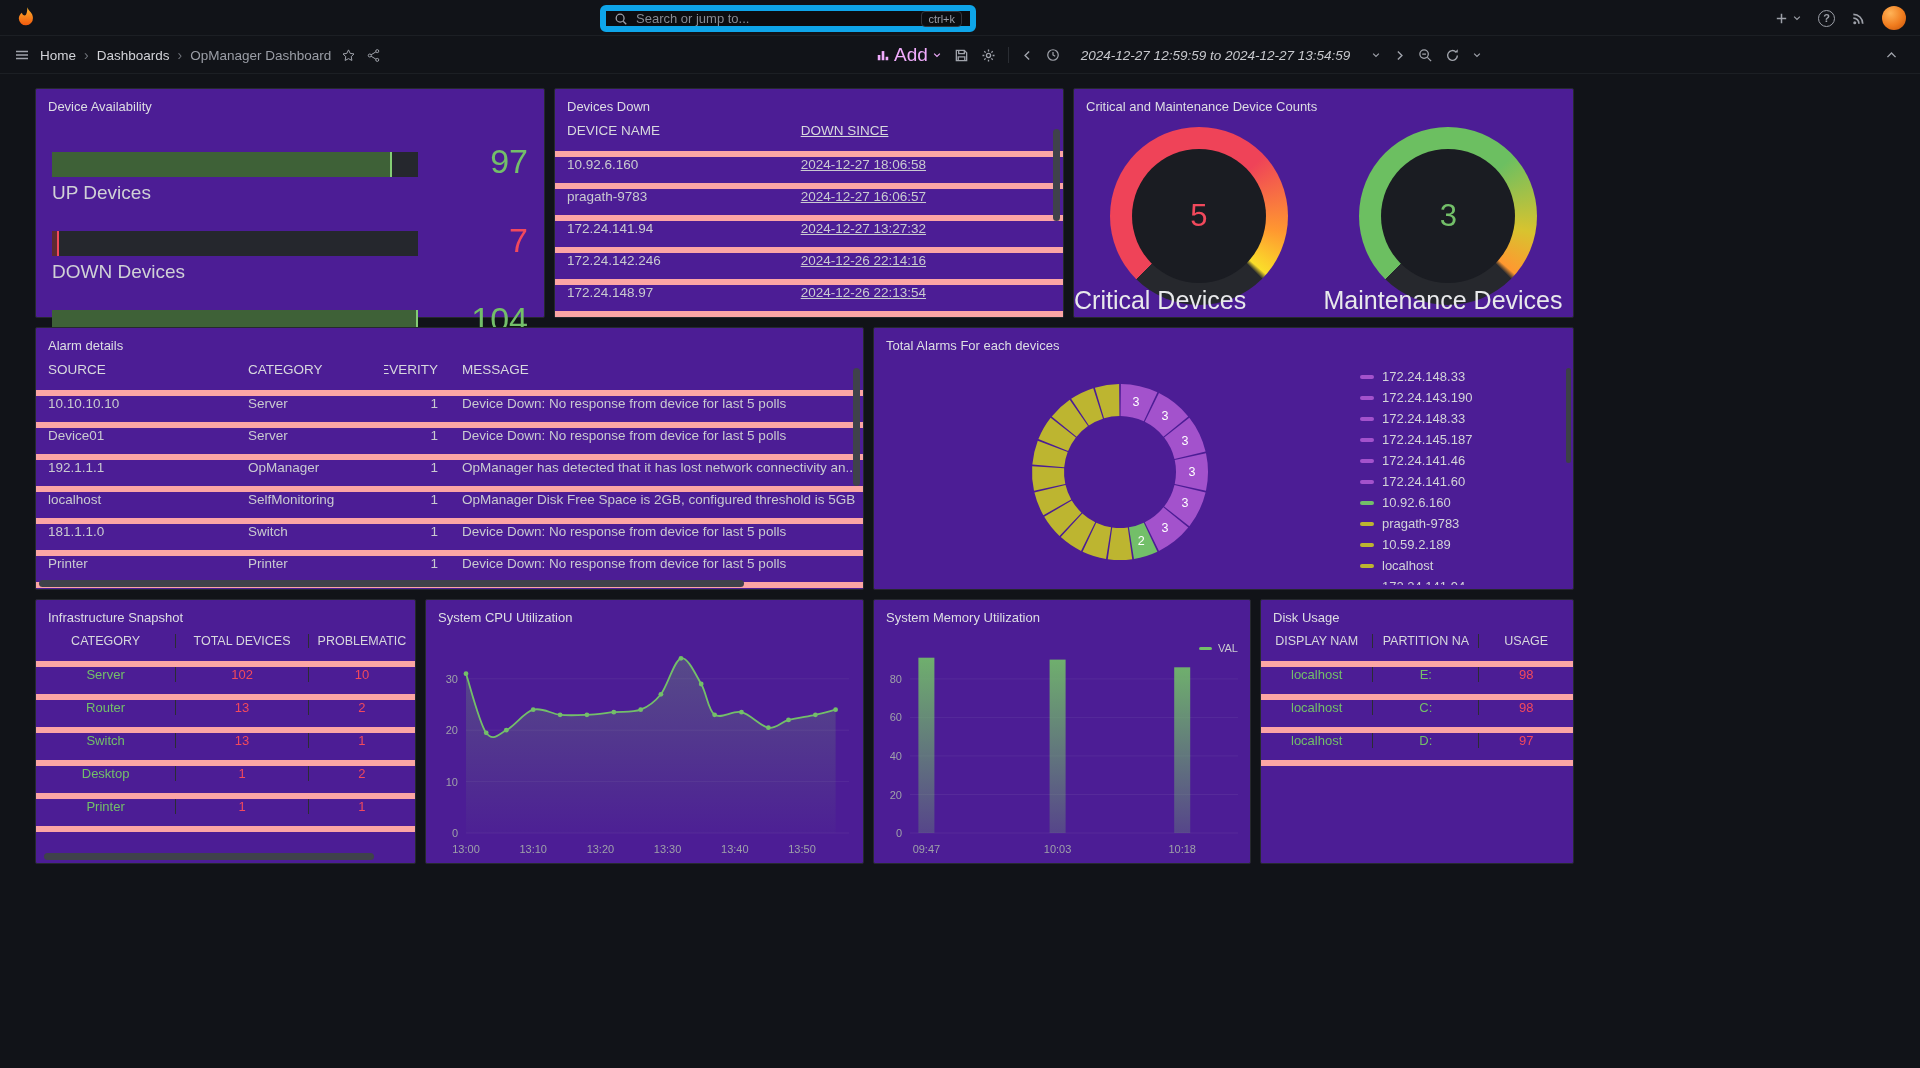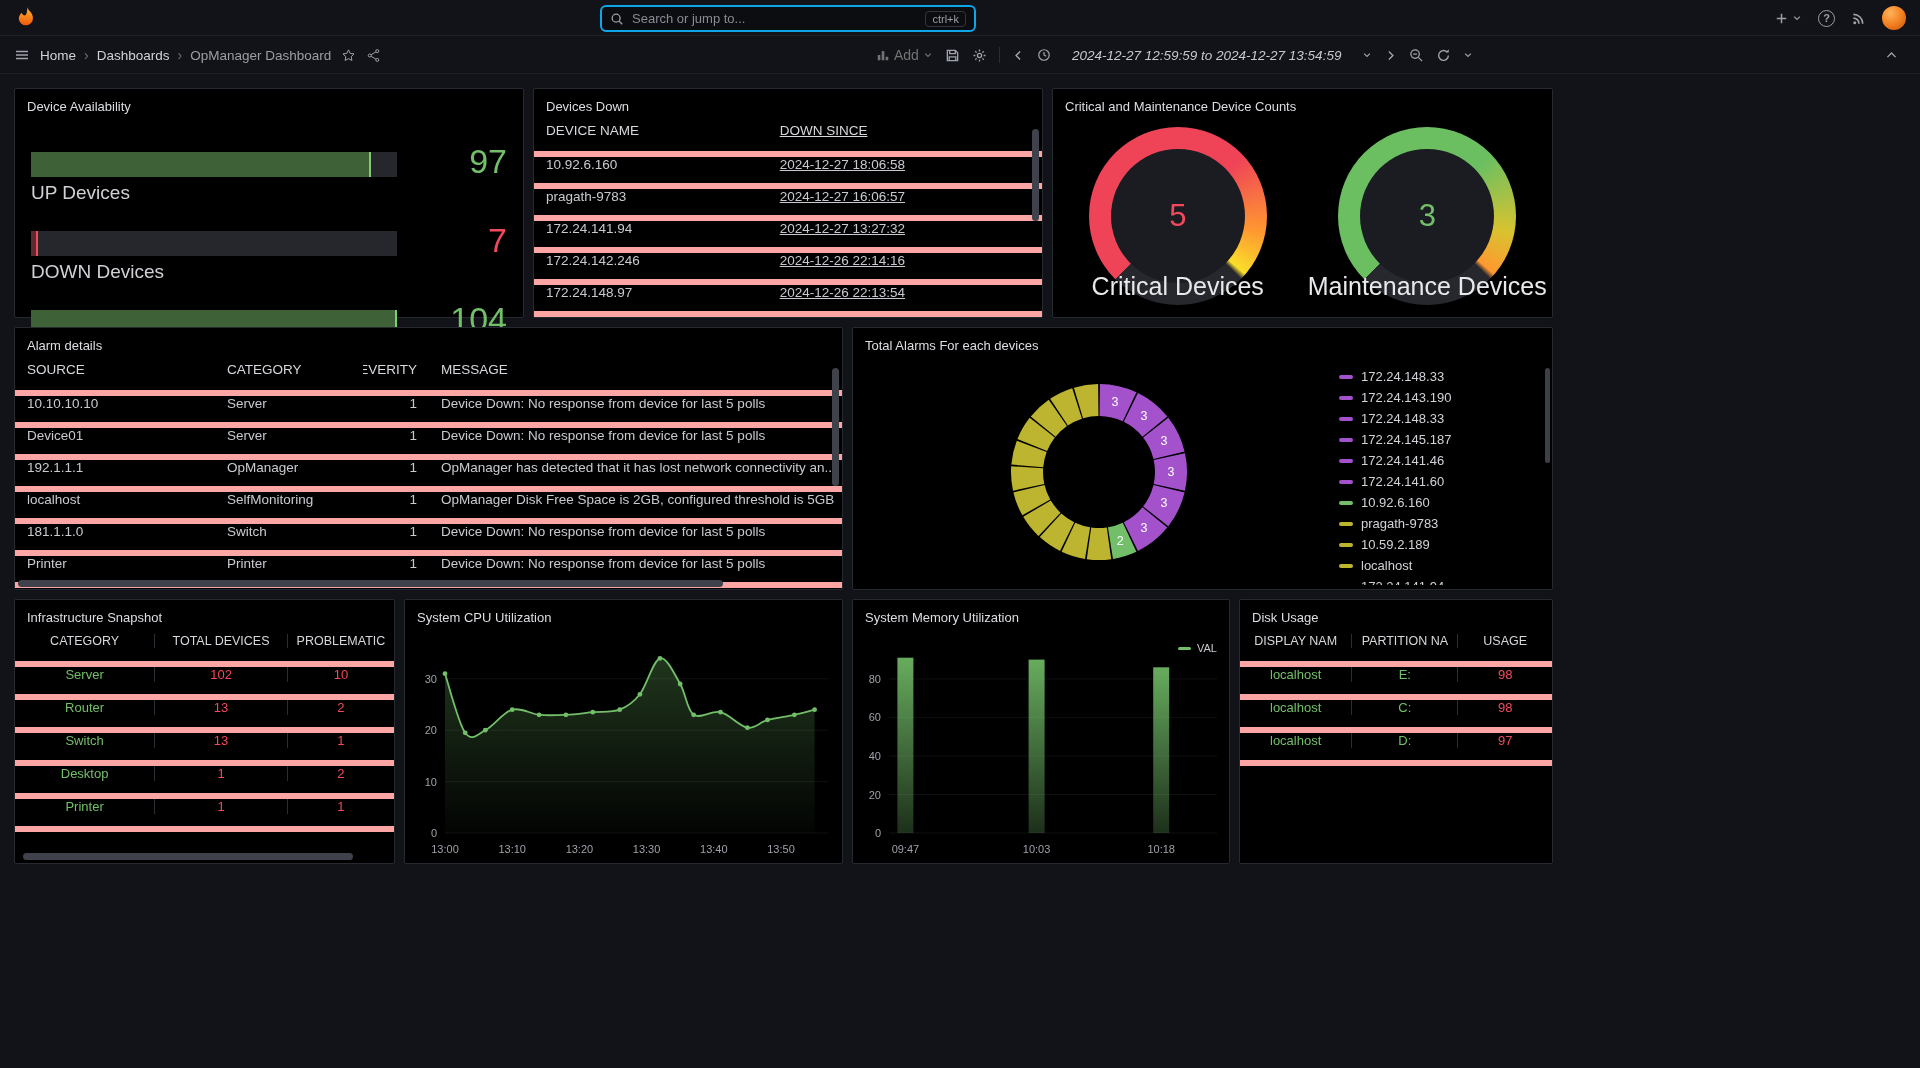--- a/index.html
+++ b/index.html
@@ -12,21 +12,21 @@
   .app { position: relative; width: 1920px; height: 1068px; overflow: hidden; }
 
   
   .topnav {
     position: absolute; top: 0; left: 0; right: 0; height: 36px;
     border-bottom: 1px solid #1c1f24; background: #111318;
   }
   .logo { position: absolute; left: 14px; top: 6px; width: 24px; height: 24px; cursor: pointer; }
   .searchbox {
     position: absolute; left: 600px; top: 5px; width: 376px; height: 27px;
-    background: #0c0d10; border: 2px solid #0ea5e9; border-radius: 6px;
+    background: #0c0d10; border: 6px solid #0ea5e9; border-radius: 6px;
     display: flex; align-items: center; gap: 8px; padding: 0 8px; cursor: text;
   }
   .searchbox input {
     flex: 1; background: transparent; border: none; outline: none;
     color: #c7c8cd; font-size: 13px; font-family: "Liberation Sans", sans-serif;
   }
   .searchbox input::placeholder { color: #888b93; }
   .kbd {
     font-size: 11px; color: #9a9da5; border: 1px solid #33363d;
     border-radius: 4px; padding: 1px 6px; white-space: nowrap;
@@ -51,28 +51,28 @@
     position: absolute; top: 36px; left: 0; right: 0; height: 38px;
     border-bottom: 1px solid #1c1f24; background: #111318;
   }
   .tb-left { position: absolute; left: 14px; top: 0; height: 38px; display: flex; align-items: center; gap: 10px; }
   .crumbs { display: flex; align-items: center; gap: 8px; font-size: 13.5px; justify-content: flex-end; }
   .crumb { color: #d2d3d8; cursor: pointer; white-space: nowrap; }
   .crumb.current { color: #9b9ea6; }
   .crumb-sep { color: #6f7279; font-size: 14px; }
   .tb-icon { display: flex; align-items: center; color: #a0a3ab; cursor: pointer; }
   .tb-actions { position: absolute; left: 876px; top: 0; height: 38px; display: flex; align-items: center; gap: 12px; }
-  .tb-add { display: flex; align-items: center; gap: 4px; color: #737373; font-size: 14px; cursor: pointer; }
+  .tb-add { display: flex; align-items: center; gap: 4px; color: #f0abfc; font-size: 19px; cursor: pointer; }
   .divider { width: 1px; height: 16px; background: #2a2d33; }
   .timebox { display: flex; align-items: center; gap: 21px; color: #a0a3ab; cursor: pointer; font-style: italic; }
   .timebox .ttext { color: #c7c8cd; font-size: 13.5px; white-space: nowrap; }
   .kiosk { position: absolute; right: 22px; top: 0; height: 38px; display: flex; align-items: center; color: #a0a3ab; cursor: pointer; }
 
   
-  .panel { position: absolute; background: #000000; border: 1px solid #26292f; border-radius: 2px; }
+  .panel { position: absolute; background: #4c1d95; border: 1px solid #26292f; border-radius: 2px; margin-left: 21px; }
   .p1 { left: 14px;   top: 88px;  width: 510px; height: 230px; }
   .p2 { left: 533px;  top: 88px;  width: 510px; height: 230px; }
   .p3 { left: 1052px; top: 88px;  width: 501px; height: 230px; }
   .p4 { left: 14px;   top: 327px; width: 829px; height: 263px; }
   .p5 { left: 852px;  top: 327px; width: 701px; height: 263px; }
   .p6 { left: 14px;   top: 599px; width: 381px; height: 265px; }
   .p7 { left: 404px;  top: 599px; width: 439px; height: 265px; }
   .p8 { left: 852px;  top: 599px; width: 378px; height: 265px; }
   .p9 { left: 1239px; top: 599px; width: 314px; height: 265px; }
   .phead { height: 34px; display: flex; align-items: center; padding: 0 12px; }
@@ -127,21 +127,21 @@
   
   .vthumb { position: absolute; width: 7px; border-radius: 4px; background: #3f424a; cursor: pointer; }
   .hthumb { position: absolute; height: 7px; border-radius: 4px; background: #3f424a; cursor: pointer; }
 
   
   .gaugewrap { display: flex; }
   .gauge-item { flex: 1; position: relative; height: 100%; }
   .gring { position: absolute; left: 50%; top: 4px; transform: translateX(-50%); width: 178px; height: 178px; border-radius: 50%; }
   .ghole { position: absolute; inset: 22px; border-radius: 50%; background: #1a1c22; }
   .gval { position: absolute; inset: 0; display: flex; align-items: center; justify-content: center; font-size: 31px; }
-  .glabel { position: absolute; left: 0; right: 0; bottom: 16px; text-align: center; font-size: 25px; color: #e8e9eb; }
+  .glabel { position: absolute; left: 0; right: 0; bottom: 2px; font-size: 25px; color: #e8e9eb; }
 
   
   .donut-svg { position: absolute; left: 0; top: 0; }
   .legend { position: absolute; left: 480px; right: 10px; top: 4px; bottom: 4px; overflow: hidden; }
   .lrow { height: 21px; display: flex; align-items: center; gap: 8px; padding: 0 6px; font-size: 13px; color: #d2d3d8; cursor: pointer; }
   .ldash { width: 14px; height: 4px; border-radius: 2px; flex: 0 0 auto; }
   .legend-scroll { position: absolute; right: 2px; top: 6px; width: 5px; height: 95px; border-radius: 3px; background: #3d4046; cursor: pointer; }
 
   
   svg text { font-family: "Liberation Sans", sans-serif; }

